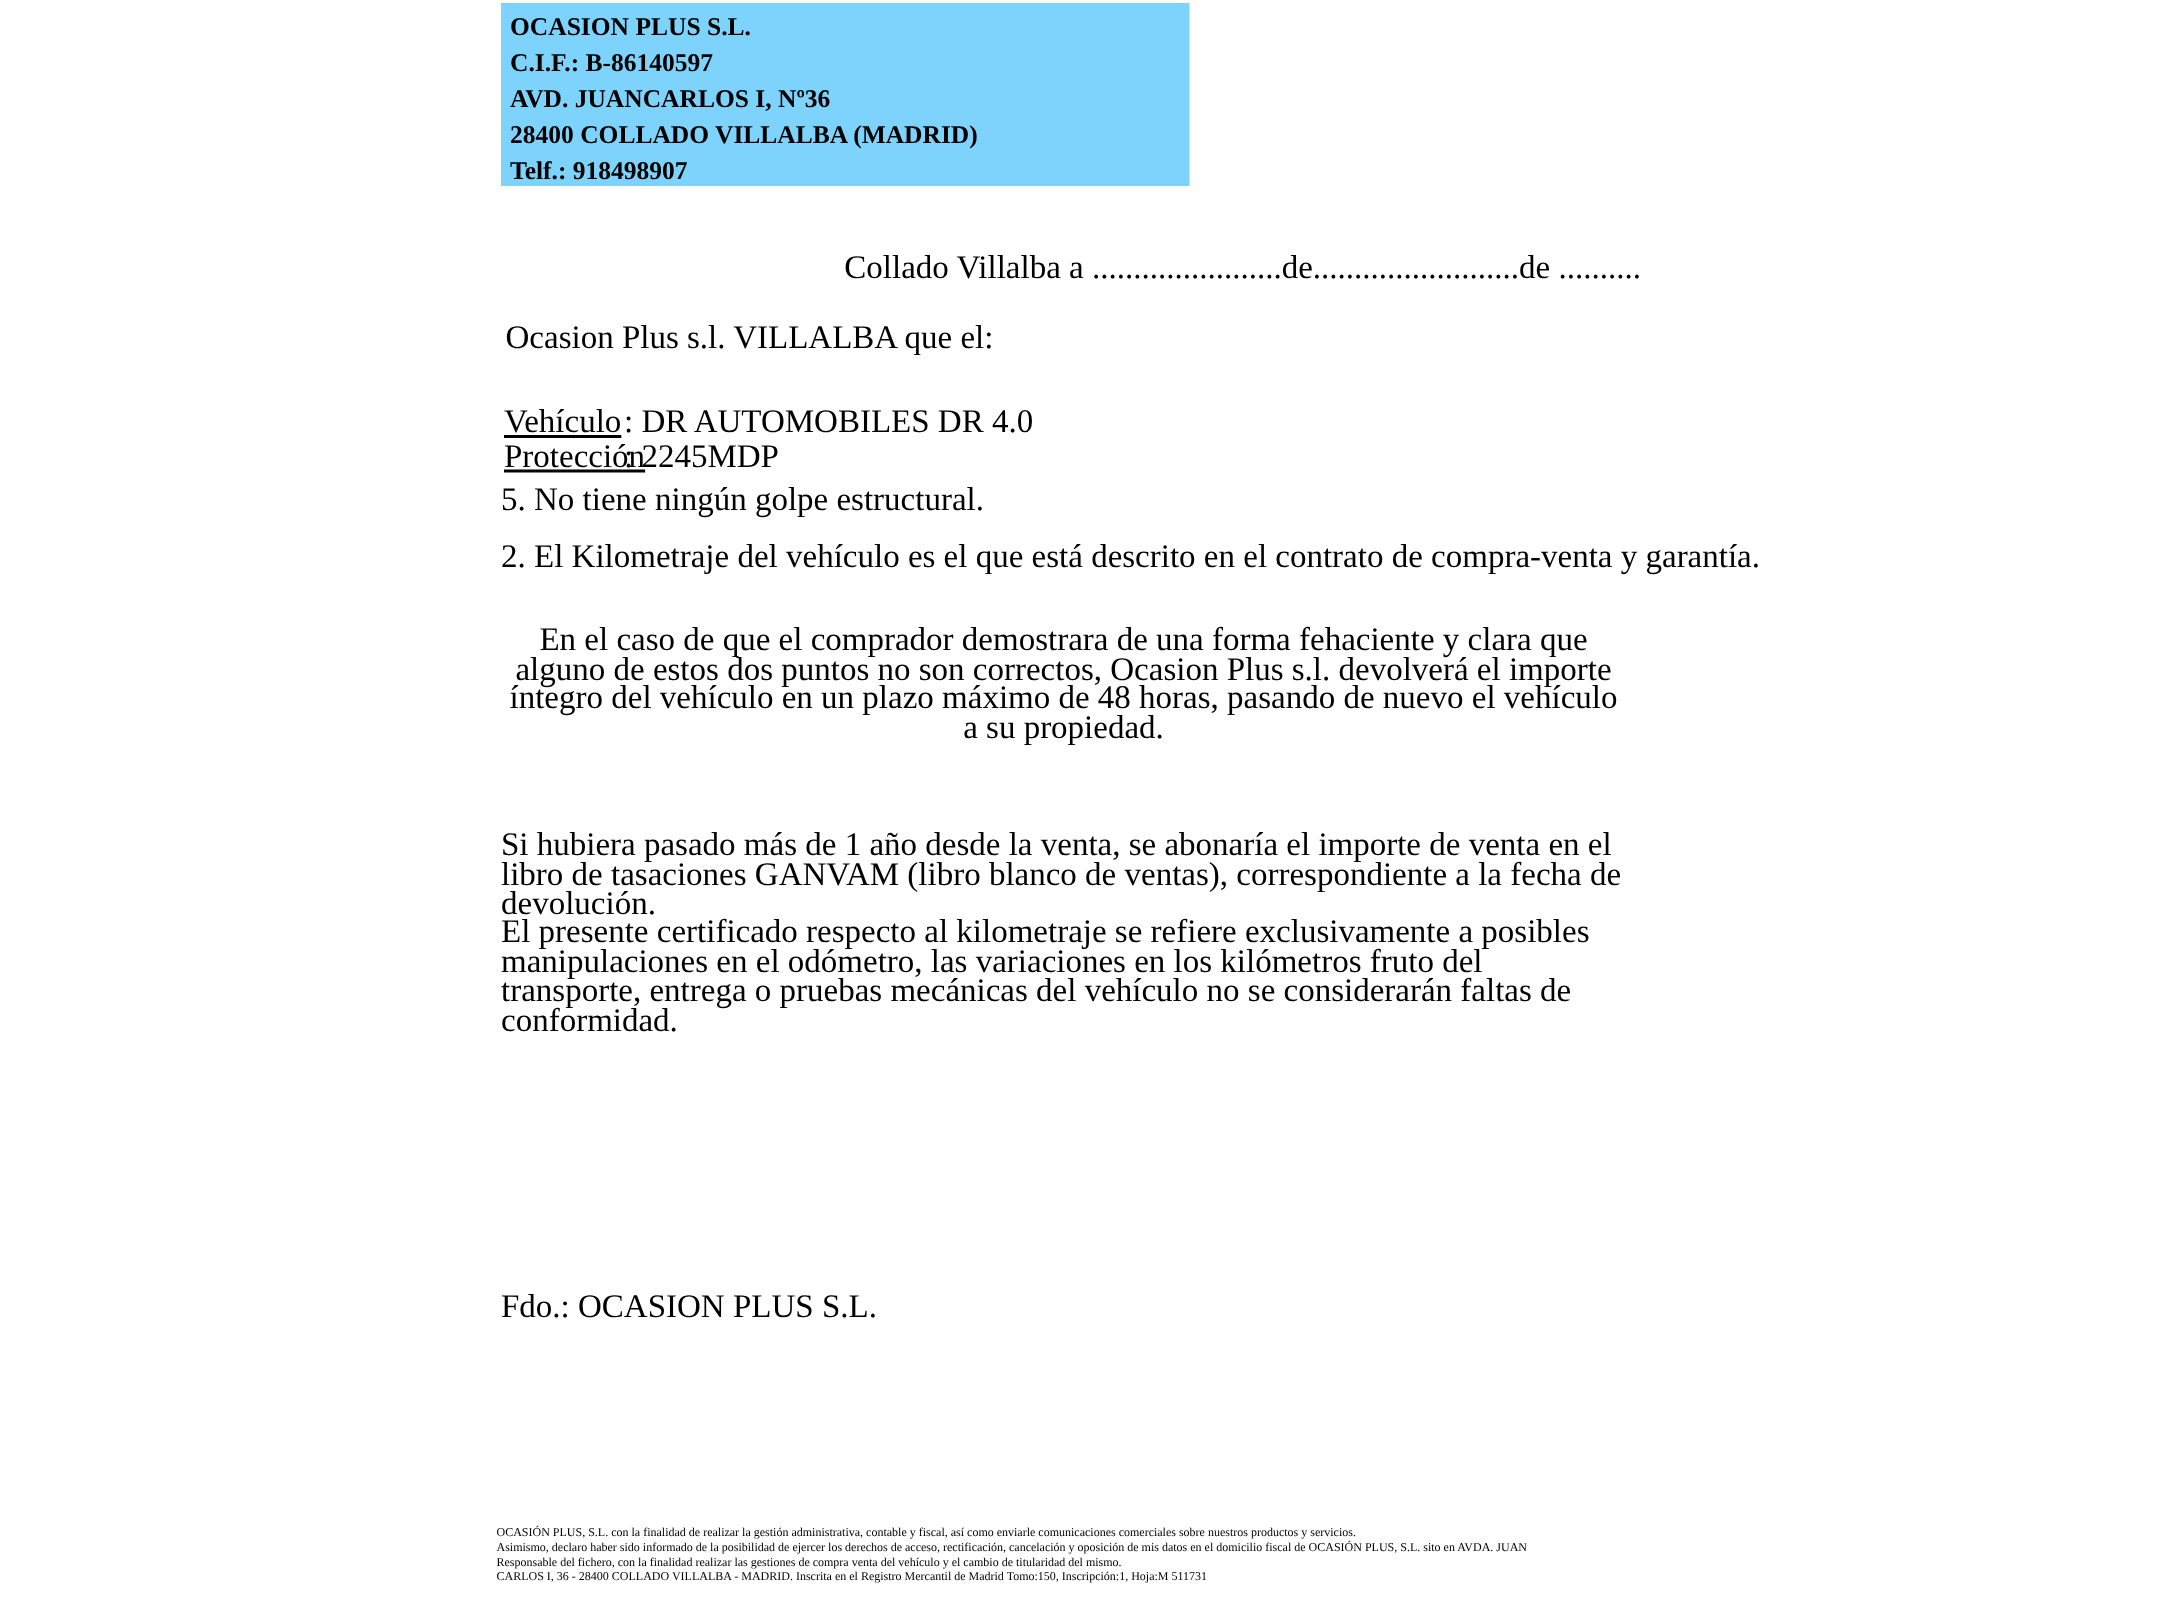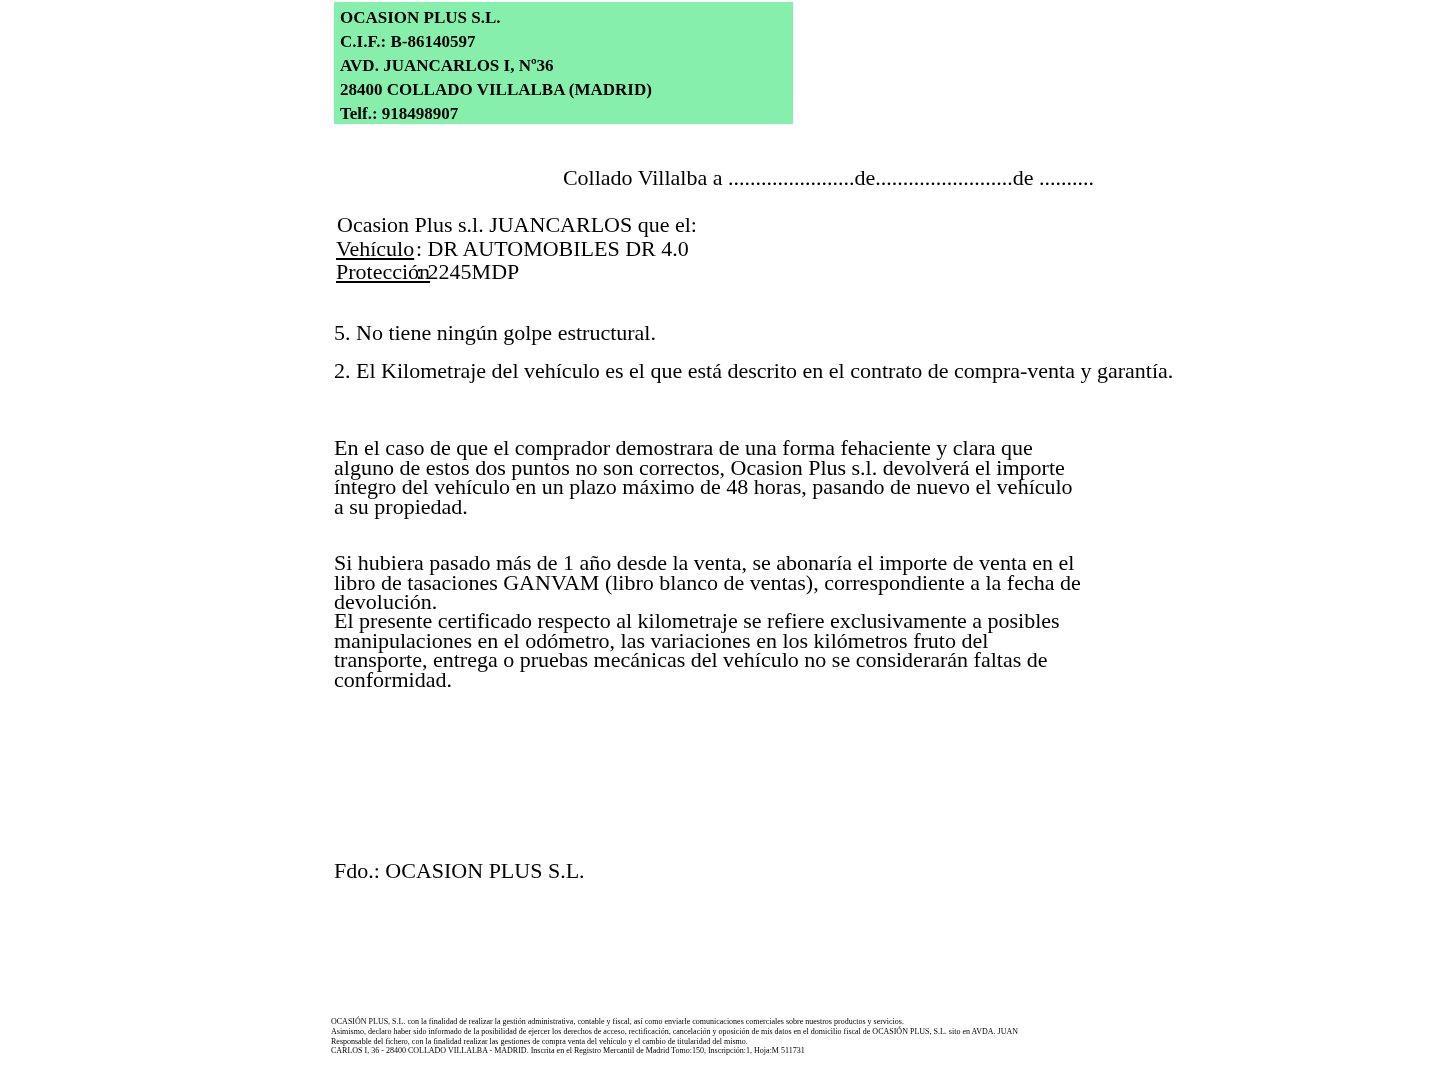--- a/index.html
+++ b/index.html
@@ -15,21 +15,21 @@
     font-family: "Liberation Serif", serif;
     color: #000000;
     overflow: hidden;
   }
   .header-box {
     position: absolute;
     left: 334px;
     top: 2px;
     width: 459px;
     height: 122px;
-    background: #86efac;
+    background: #7dd3fc;
     box-sizing: border-box;
     padding: 4px 0 0 6px;
     font-weight: bold;
     font-size: 17px;
     line-height: 24px;
   }
   .header-box div { white-space: nowrap; }
   .body-text {
     position: absolute;
     font-size: 22px;
@@ -40,30 +40,31 @@
     top: 168px;
     width: 760px;
     text-align: right;
   }
   .cert-intro  { left: 337px; top: 215px; }
   .cert-line   { left: 336px; }
   .cert-line .cert-label {
     display: inline-block;
     width: 80px;
     text-decoration: underline;
+    margin-top: 32px;
   }
   .vehicle-line { top: 239px; }
   .plate-line   { top: 262px; }
   .point-1 { left: 334px; top: 323px; }
   .point-2 { left: 334px; top: 361px; }
   .para {
     left: 334px;
     width: 750px;
   }
-  .para-1 { top: 438px; }
+  .para-1 { top: 416px; text-align: center; }
   .para-2 { top: 513px; }
   .para-3 { top: 553px; }
   .para-4 { top: 611px; }
   .signature-line { left: 334px; top: 861px; }
   .legal-block {
     position: absolute;
     left: 331px;
     top: 1017px;
     width: 790px;
     font-size: 8px;
@@ -79,21 +80,21 @@
   <div class="header-box">
     <div>OCASION PLUS S.L.</div>
     <div>C.I.F.: B-86140597</div>
     <div>AVD. JUANCARLOS I, Nº36</div>
     <div>28400 COLLADO VILLALBA (MADRID)</div>
     <div>Telf.: 918498907</div>
   </div>
 
   <div class="body-text date-line">Collado Villalba a .......................de.........................de ..........</div>
 
-  <div class="body-text cert-intro">Ocasion Plus s.l. JUANCARLOS que el:</div>
+  <div class="body-text cert-intro">Ocasion Plus s.l. VILLALBA que el:</div>
 
   <div class="body-text cert-line vehicle-line">
     <span class="cert-label">Vehículo</span><span>: DR AUTOMOBILES DR 4.0</span>
   </div>
 
   <div class="body-text cert-line plate-line">
     <span class="cert-label">Protección</span><span>: 2245MDP</span>
   </div>
 
   <div class="body-text point-1">5. No tiene ningún golpe estructural.</div>

